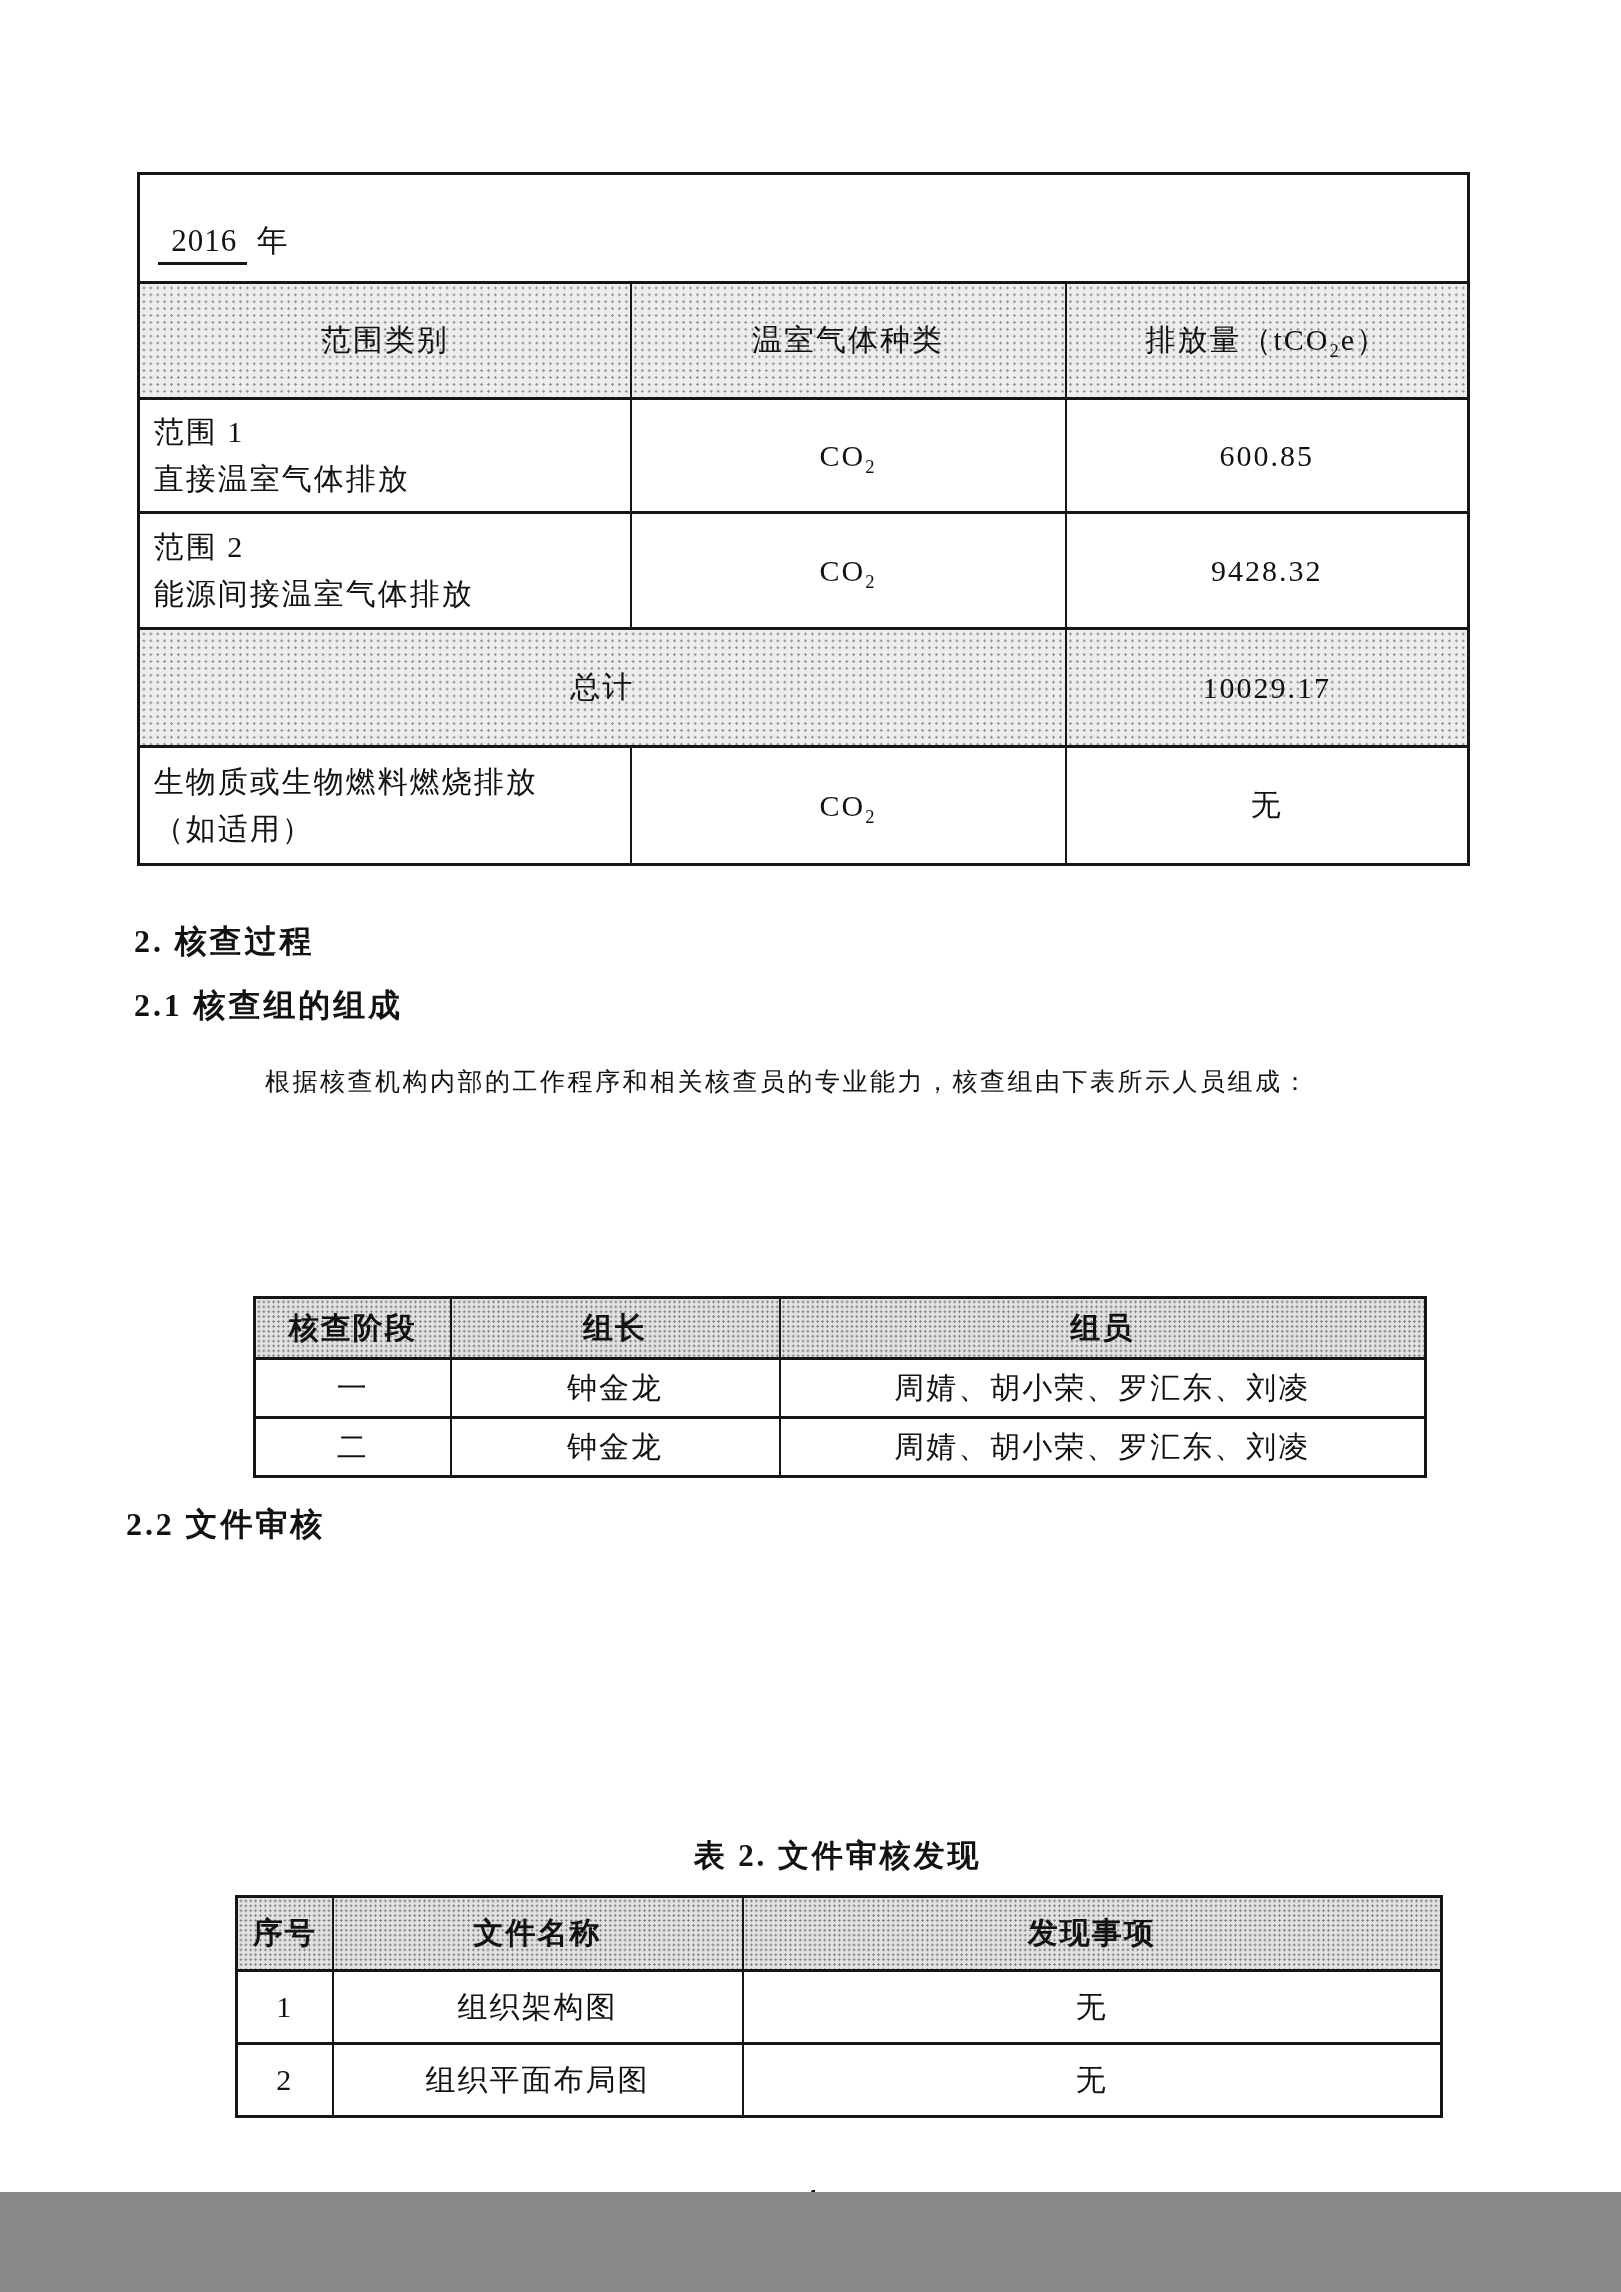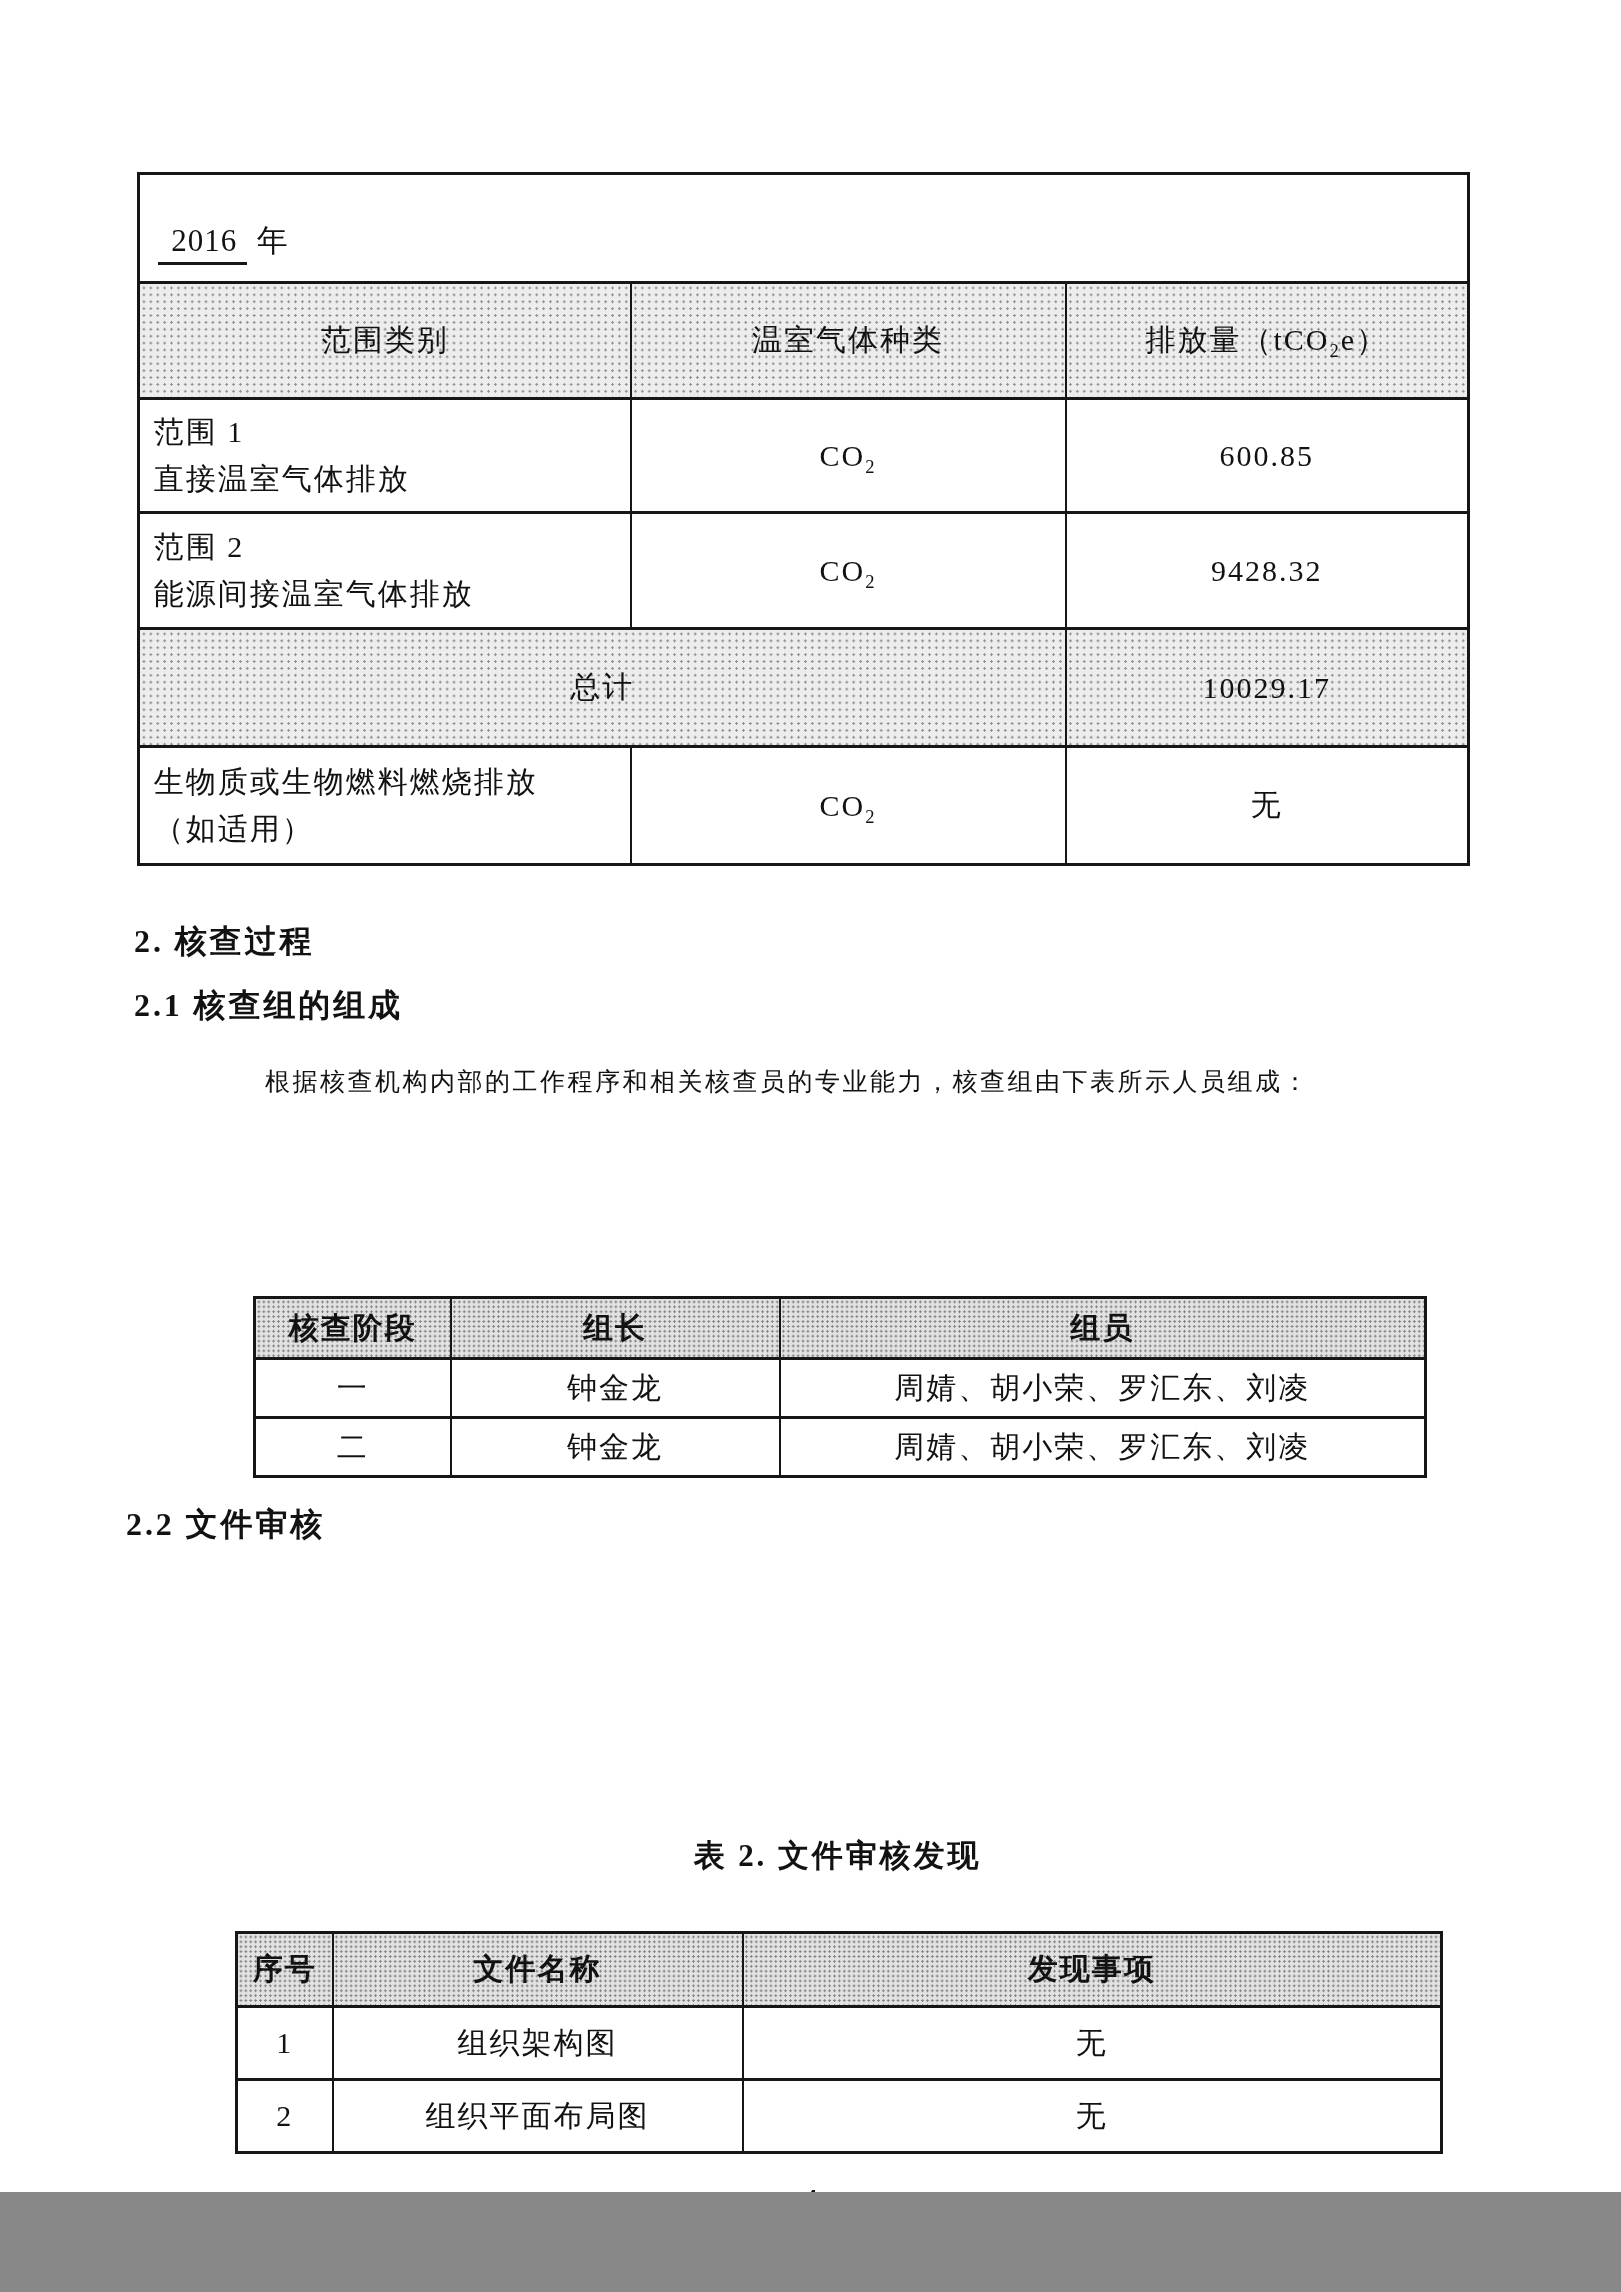--- a/index.html
+++ b/index.html
@@ -70,21 +70,21 @@
   }
   .tbl-title{
     position:absolute;font-size:31px;font-weight:bold;letter-spacing:2.9px;
     text-align:center;
   }
   
   .table1{position:absolute;left:253px;top:1296px;width:1171px;border:3.9px solid #161616;}
   .table1 th{font-weight:bold;height:61px;}
   .table1 td{height:59px;}
   
-  .table2{position:absolute;left:235px;top:1895px;width:1205px;border:3.9px solid #161616;margin-top:36px;}
+  .table2{position:absolute;left:235px;top:1895px;width:1205px;border:3.9px solid #161616;}
   .table2 th{font-weight:bold;height:74px;}
   .table2 td{height:73px;}
   
   .page-number{
     position:absolute;left:0;top:2184px;width:1621px;
     text-align:center;font-size:26.5px;font-weight:bold;
   }
 </style>
 </head>
 <body>

